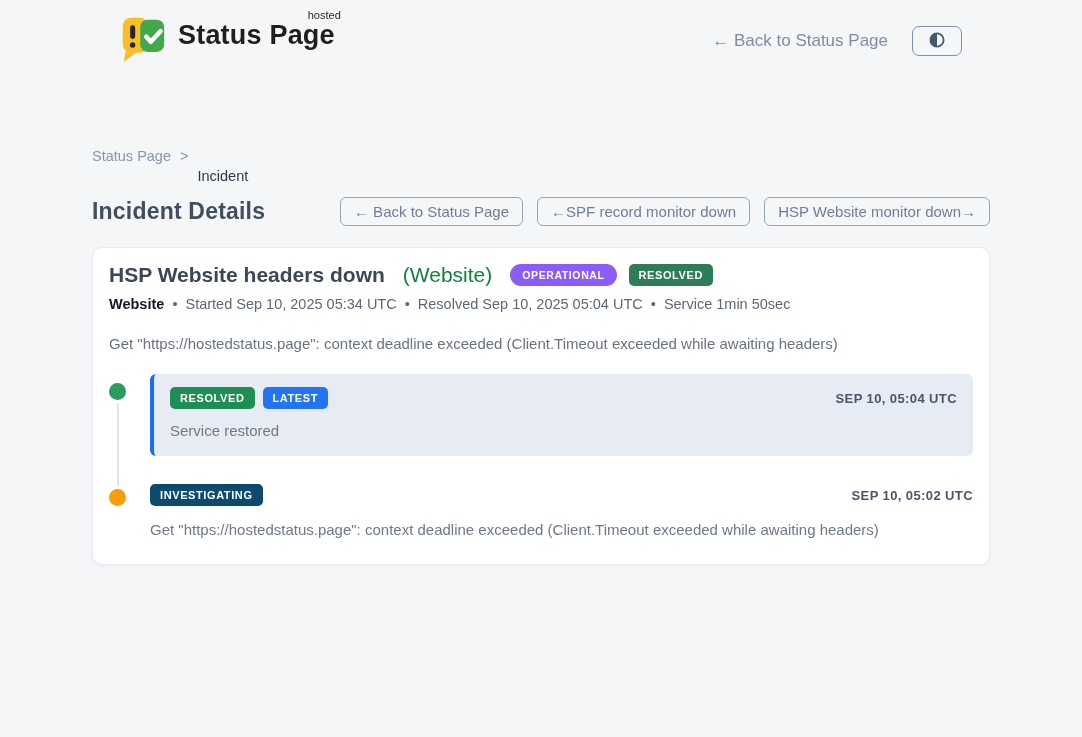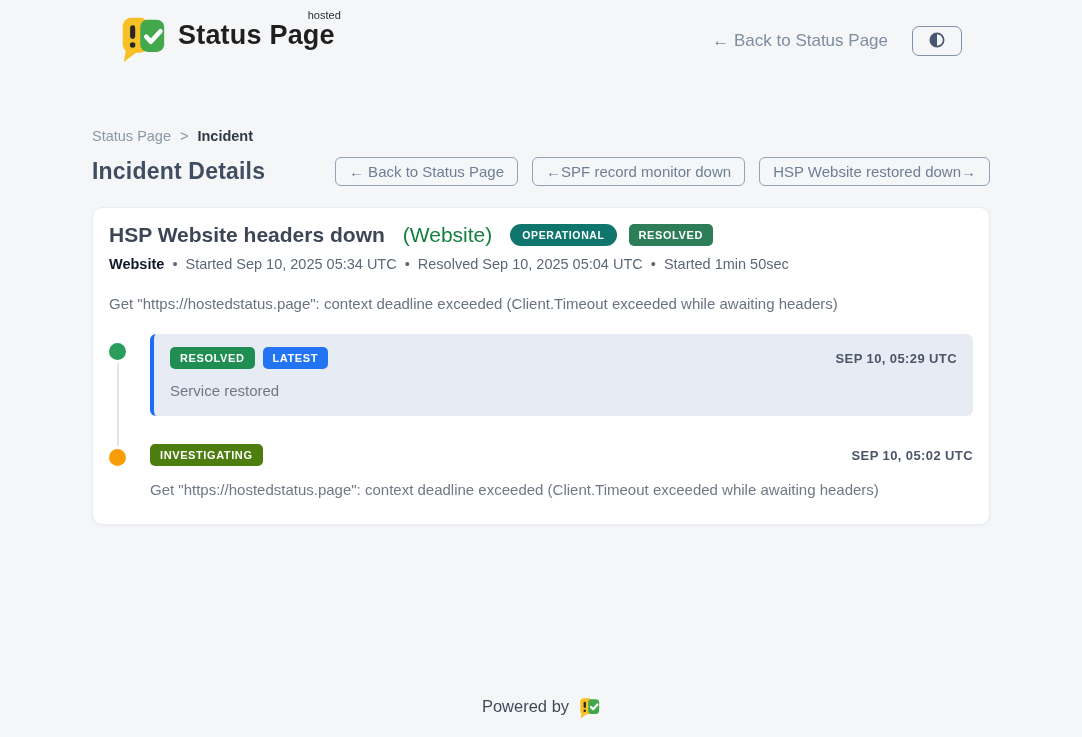--- a/index.html
+++ b/index.html
@@ -26,21 +26,21 @@
     width: 50px; height: 30px; border: 1px solid #7f91a8; border-radius: 7px;
     background: transparent; display: flex; align-items: center; justify-content: center;
     cursor: pointer;
   }
 
   
   .container { width: 898px; margin: 0 auto; }
   .main { margin-top: 56px; }
 
   .breadcrumb { font-size: 14.5px; color: #8a97a8; display: flex; gap: 9px; align-items: center; }
-  .breadcrumb .crumb-current { color: #2f3946; font-weight: 700; }
+  .breadcrumb .crumb-current { color: #2f3946; font-weight: 400; margin-top: 40px; }
 
   .title-row { display: flex; align-items: center; justify-content: space-between; margin-top: 13px; gap: 16px; }
   .page-title { font-size: 23px; font-weight: 600; color: #414e61; letter-spacing: 0.2px; }
   .nav-buttons { display: flex; gap: 14px; }
   .nav-btn {
     border: 1px solid #93a3b8; background: transparent; color: #6e7f95;
     font-size: 15px; font-family: inherit; padding: 5px 13px; border-radius: 6px;
     cursor: pointer; white-space: nowrap;
   }
 
@@ -132,67 +132,67 @@
     <span>Status Page</span>
     <span>&gt;</span>
     <span class="crumb-current">Incident</span>
   </div>
 
   <div class="title-row">
     <h1 class="page-title">Incident Details</h1>
     <div class="nav-buttons">
       <button class="nav-btn">← Back to Status Page</button>
       <button class="nav-btn">←SPF record monitor down</button>
-      <button class="nav-btn">HSP Website restored down→</button>
+      <button class="nav-btn">HSP Website monitor down→</button>
     </div>
   </div>
 
   <div class="card">
 
     <div class="card-title-row">
       <span class="incident-title">HSP Website headers down</span>
       <span class="incident-component">(Website)</span>
-      <span class="badge badge-pill" style="background: #0f766e;">OPERATIONAL</span>
+      <span class="badge badge-pill" style="background: #8b5cf6;">OPERATIONAL</span>
       <span class="badge badge-rect" style="background: rgb(44, 125, 88);">RESOLVED</span>
     </div>
 
     <div class="meta-line">
       <span class="meta-strong">Website</span>
       <span class="meta-sep">•</span>
       <span>Started Sep 10, 2025 05:34 UTC</span>
       <span class="meta-sep">•</span>
       <span>Resolved Sep 10, 2025 05:04 UTC</span>
       <span class="meta-sep">•</span>
-      <span>Started 1min 50sec</span>
+      <span>Service 1min 50sec</span>
     </div>
 
     <div class="incident-desc">Get "https://hostedstatus.page": context deadline exceeded (Client.Timeout exceeded while awaiting headers)</div>
 
     <div class="timeline">
 
       <div class="tl-entry tl-entry-first">
         <span class="tl-dot" style="background: rgb(42, 157, 92);"></span>
         <span class="tl-connector"></span>
         <div class="tl-box">
           <div class="tl-head">
             <div class="tl-badges">
               <span class="badge tl-badge" style="background: rgb(30, 142, 82);">RESOLVED</span>
               <span class="badge tl-badge" style="background: rgb(35, 116, 242);">LATEST</span>
             </div>
-            <span class="tl-time">SEP 10, 05:29 UTC</span>
+            <span class="tl-time">SEP 10, 05:04 UTC</span>
           </div>
           <div class="tl-message">Service restored</div>
         </div>
       </div>
 
       <div class="tl-entry tl-entry-plain">
         <span class="tl-dot" style="background: rgb(249, 157, 7);"></span>
         <div class="tl-head">
           <div class="tl-badges">
-            <span class="badge tl-badge" style="background: #4d7c0f;">INVESTIGATING</span>
+            <span class="badge tl-badge" style="background: #0c4a6e;">INVESTIGATING</span>
           </div>
           <span class="tl-time">SEP 10, 05:02 UTC</span>
         </div>
         <div class="tl-message">Get "https://hostedstatus.page": context deadline exceeded (Client.Timeout exceeded while awaiting headers)</div>
       </div>
 
     </div>
   </div>
 
   <div class="footer">

